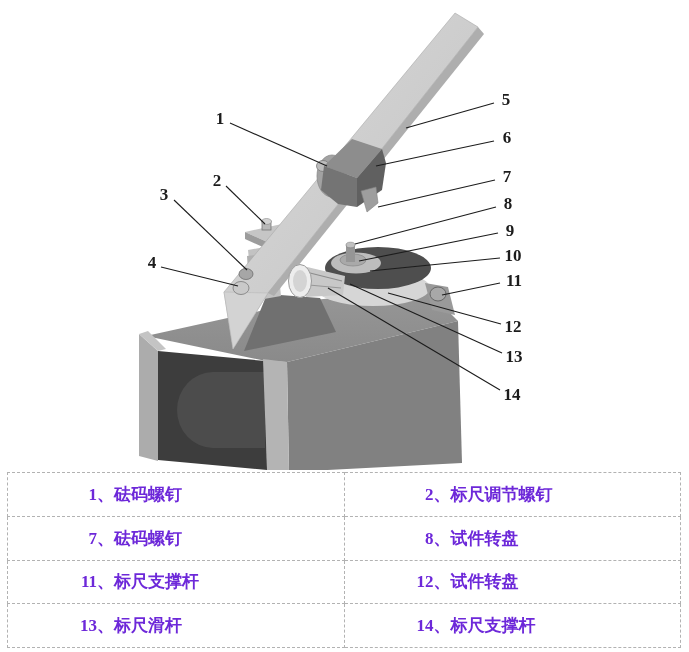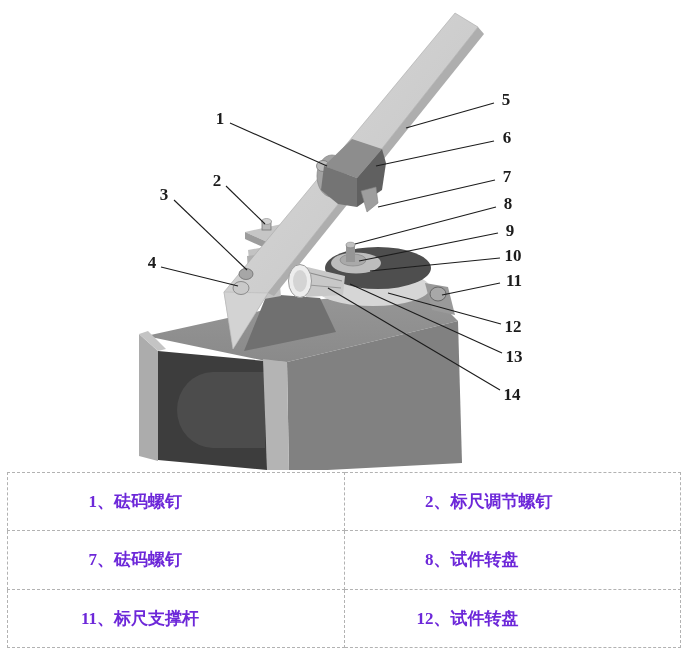--- a/index.html
+++ b/index.html
@@ -150,16 +150,20 @@
         <td><span class="num">2</span><span class="sep">、</span><span class="lbl">标尺调节螺钉</span></td>
       </tr>
       <tr>
         <td><span class="num">7</span><span class="sep">、</span><span class="lbl">砝码螺钉</span></td>
         <td><span class="num">8</span><span class="sep">、</span><span class="lbl">试件转盘</span></td>
       </tr>
       <tr>
         <td><span class="num">11</span><span class="sep">、</span><span class="lbl">标尺支撑杆</span></td>
         <td><span class="num">12</span><span class="sep">、</span><span class="lbl">试件转盘</span></td>
       </tr>
+      <tr>
+        <td><span class="num">13</span><span class="sep">、</span><span class="lbl">标尺滑杆</span></td>
+        <td><span class="num">14</span><span class="sep">、</span><span class="lbl">标尺支撑杆</span></td>
+      </tr>
     </tbody>
   </table>
 
 </div>
 
 </body></html>

